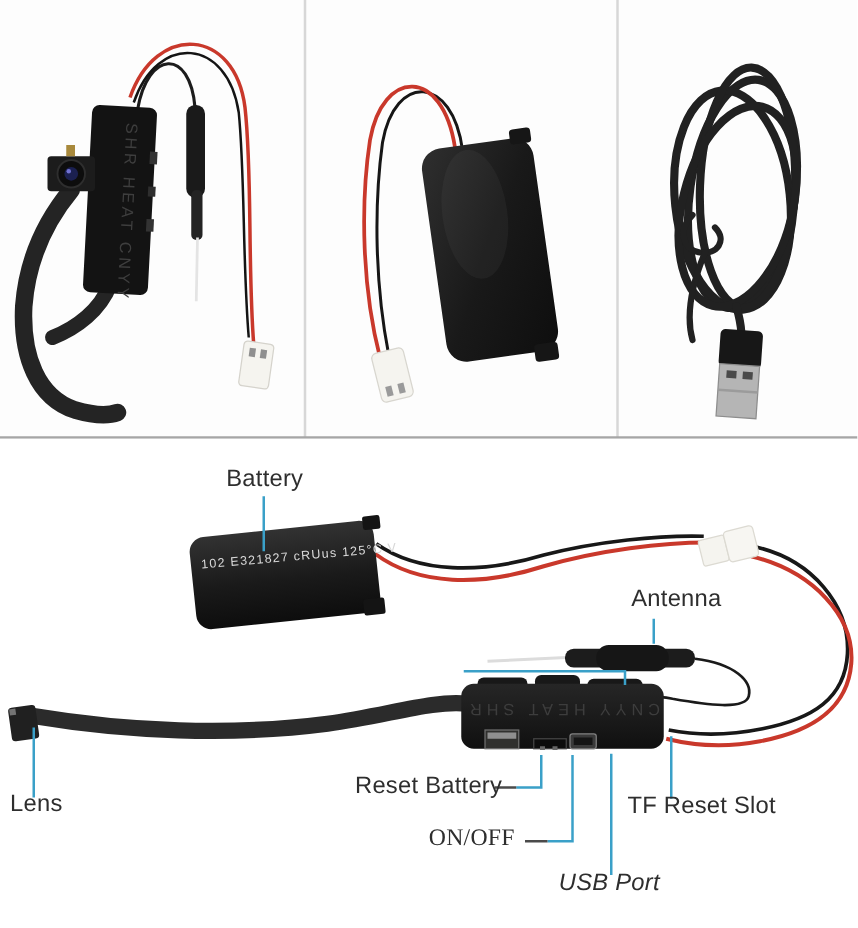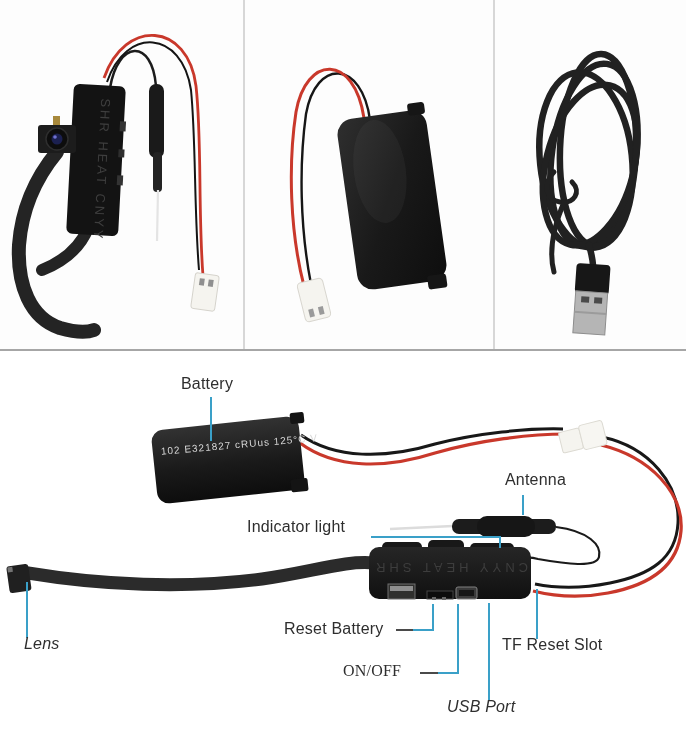--- a/index.html
+++ b/index.html
@@ -5,26 +5,26 @@
   html,body{margin:0;padding:0;background:#ffffff;}
   body{width:686px;height:742px;position:relative;overflow:hidden;
        font-family:"Liberation Sans", sans-serif;}
   .stage{position:absolute;left:0;top:0;width:686px;height:742px;background:#ffffff;}
   .top-section{position:absolute;left:0;top:0;width:686px;height:350px;background:#fdfdfd;}
   .panel{position:absolute;top:0;height:350px;}
   .vdivider{position:absolute;top:0;width:2px;height:350px;background:#d7d7d7;}
   .hseparator{position:absolute;left:0;top:349px;width:686px;height:2px;background:#a6a6a6;}
   .bottom-section{position:absolute;left:0;top:351px;width:686px;height:391px;background:#ffffff;}
   svg{display:block;}
-  .label{position:absolute;color:#2e2e2e;font-size:16px;line-height:22px;
+  .label{position:absolute;color:#2e2e2e;font-size:19px;line-height:22px;
          white-space:nowrap;letter-spacing:0.2px;text-align:right;}
   .lbl-battery{left:181px;top:373px;}
   .lbl-antenna{left:477px;top:469px;margin-left:28px;}
   .lbl-indicator{left:247px;top:516px;}
-  .lbl-lens{left:24px;top:633px;font-style:italic;}
+  .lbl-lens{left:8px;top:633px;}
   .lbl-reset{left:284px;top:618px;}
   .lbl-onoff{left:343px;top:660px;font-family:Liberation Serif, serif;}
   .lbl-tf{left:502px;top:634px;}
   .lbl-usb{left:447px;top:696px;font-style:italic;}
 </style>
 </head>
 <body>
 
 <div class="stage">
 
@@ -196,20 +196,19 @@
       </g>
       <g fill="none" stroke="#4a4a4a" stroke-width="2">
         <path d="M396,279 L413,279"></path>
         <path d="M420,322 L438,322"></path>
       </g>
     </svg>
   </div>
 
   <div class="label lbl-battery">Battery</div>
   <div class="label lbl-antenna">Antenna</div>
-  <div class="label lbl-indicator">Indicator light</div>
   <div class="label lbl-lens">Lens</div>
   <div class="label lbl-reset">Reset Battery</div>
   <div class="label lbl-onoff">ON/OFF</div>
   <div class="label lbl-tf">TF Reset Slot</div>
   <div class="label lbl-usb">USB Port</div>
 
 </div>
 
 </body></html>

